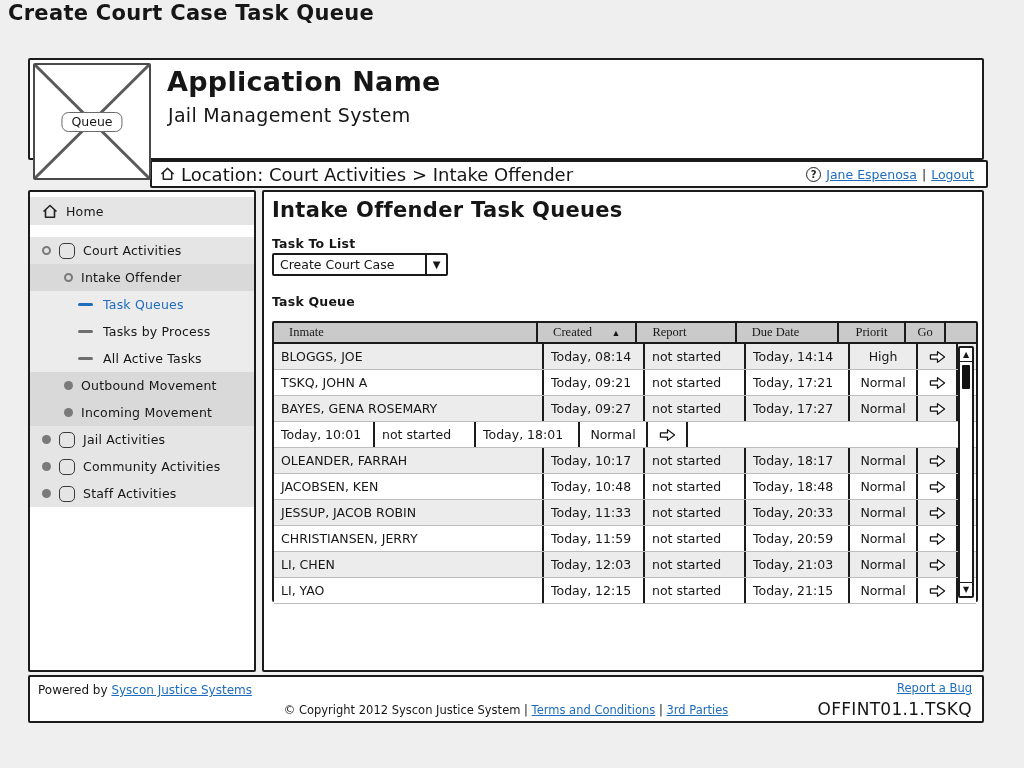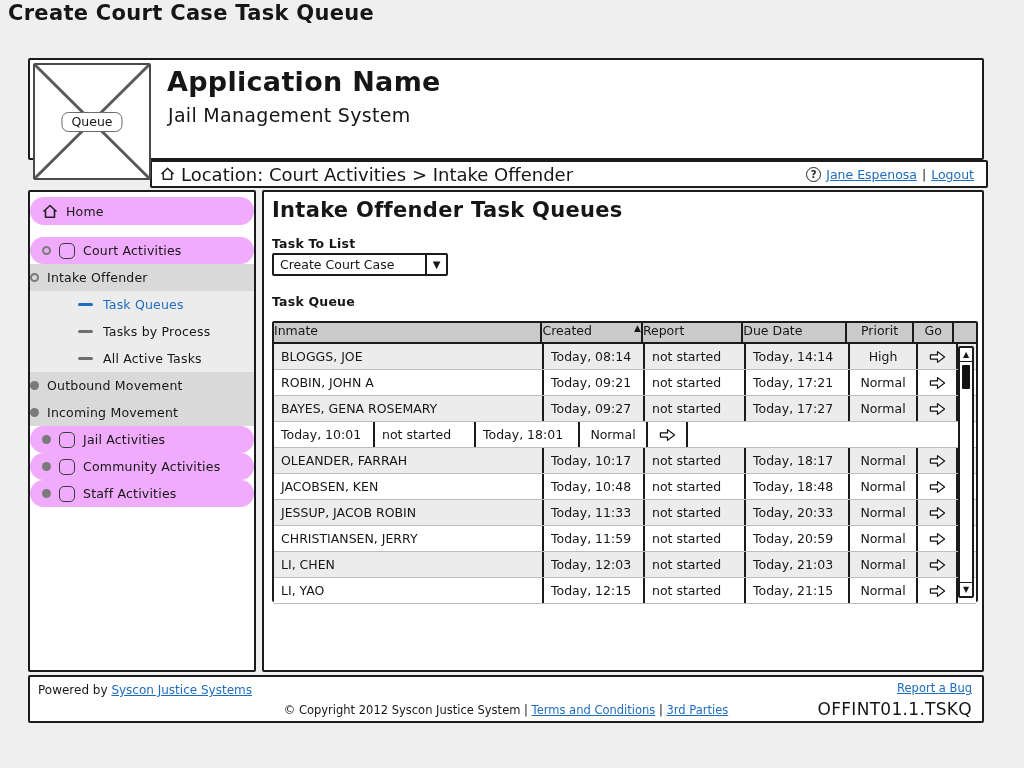--- a/index.html
+++ b/index.html
@@ -44,25 +44,25 @@
   a.lnk { color:#1e6cbe; text-decoration:underline; cursor:pointer; }
   .sep { color:#222; }
 
   
   .sidebar-box { left:28px; top:190px; width:228px; height:482px; padding-top:5px; }
   .side-item {
     position:relative; height:27px; display:flex; align-items:center; gap:8px;
     font-size:12.5px; letter-spacing:0.2px; cursor:pointer;
   }
   .side-item.gap-after { margin-bottom:12px; height:28px; }
-  .tone1 { background:#f0abfc;border-radius:14px; }
+  .tone1 { background:#e5e5e5; }
   .tone2 { background:#d9d9d9; }
   .tone3 { background:#ececec; }
   .lv0 { padding-left:12px; }
-  .lv1 { }
+  .lv1 { padding-left:34px; }
   .lv2 { padding-left:48px; }
   .side-item.active .side-label { color:#1e6cbe; }
   .side-item.active .ic-dash { background:#1e6cbe; }
   .ic-dot-o { width:9px; height:9px; border:2px solid #7a7a7a; border-radius:50%; flex:0 0 auto; }
   .ic-dot-f { width:9px; height:9px; background:#7a7a7a; border-radius:50%; flex:0 0 auto; }
   .ic-square { width:16px; height:16px; border:1.7px solid #3a3a3a; border-radius:5px; flex:0 0 auto; }
   .ic-dash { width:15px; height:2.5px; background:#6e6e6e; border-radius:2px; flex:0 0 auto; margin-right:2px; }
   .home-ic { flex:0 0 auto; }
 
   
@@ -78,21 +78,21 @@
   }
   .dropdown .dd-value { flex:1; font-size:12.5px; padding:2px 6px; white-space:nowrap; overflow:hidden; }
   .dropdown .dd-btn {
     width:21px; border-left:2px solid #1b1b1b; display:flex; align-items:center; justify-content:center;
     font-size:10px; background:#fff;
   }
 
   
   .tq-table { position:absolute; left:8px; top:129px; width:706px; height:281px; border:2px solid #1b1b1b; border-radius:2px; background:#fff; }
   .thead { display:flex; height:21px; background:#cacaca; border-bottom:2px solid #1b1b1b; font-size:12.5px; }
-  .th { display:flex; padding:0 0; border-right:2px solid #1b1b1b; }
+  .th { display:flex; align-items:center; padding:0 15px; border-right:2px solid #1b1b1b;font-family:Liberation Serif, serif; }
   .th:last-child { border-right:none; }
   .tbody { position:relative; height:256px; }
   .trow { display:flex; height:26px; font-size:12.5px; border-bottom:1px solid #bdbdbd; }
   .trow:nth-child(odd) { background:#ececec; }
   .trow:nth-child(even) { background:#ffffff; }
   .cell { display:flex; align-items:center; padding:0 7px; border-right:2px solid #1b1b1b; overflow:hidden; white-space:nowrap; }
   .c-inmate { width:270px; }
   .c-created { width:101px; }
   .c-started { width:101px; }
   .c-due { width:104px; }
@@ -249,21 +249,21 @@
     <div class="cell c-due">Today, 14:14</div>
     <div class="cell c-priority">High</div>
     <div class="cell c-go">
       <svg width="17" height="14" viewBox="0 0 18 14">
         <path d="M1.5 4.8 H9 V1.3 L16.5 7 L9 12.7 V9.2 H1.5 Z" fill="#ffffff" stroke="#111" stroke-width="1.3" stroke-linejoin="round"></path>
       </svg>
     </div>
   </div>
 
   <div class="trow">
-    <div class="cell c-inmate">ROBIN, JOHN A</div>
+    <div class="cell c-inmate">TSKQ, JOHN A</div>
     <div class="cell c-created">Today, 09:21</div>
     <div class="cell c-started">not started</div>
     <div class="cell c-due">Today, 17:21</div>
     <div class="cell c-priority">Normal</div>
     <div class="cell c-go">
       <svg width="17" height="14" viewBox="0 0 18 14">
         <path d="M1.5 4.8 H9 V1.3 L16.5 7 L9 12.7 V9.2 H1.5 Z" fill="#ffffff" stroke="#111" stroke-width="1.3" stroke-linejoin="round"></path>
       </svg>
     </div>
   </div>

